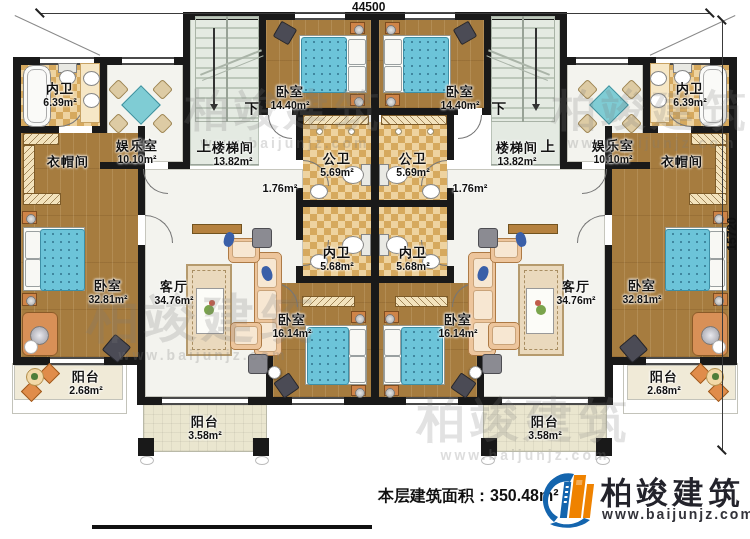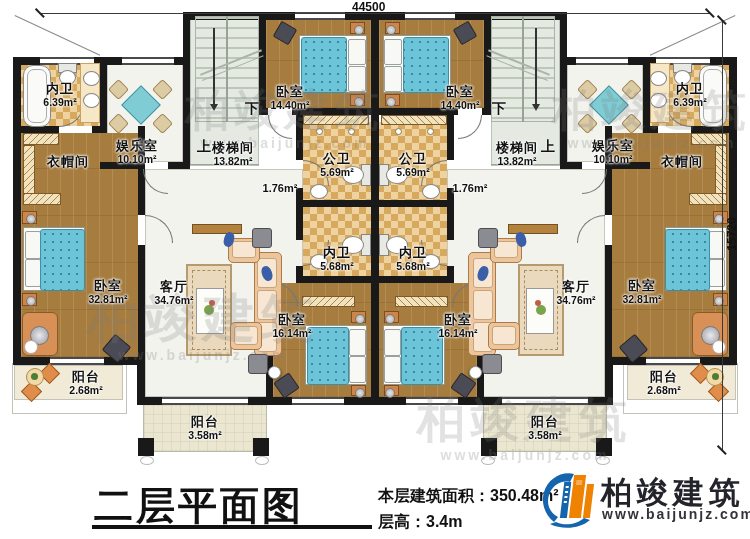--- a/index.html
+++ b/index.html
@@ -580,27 +580,23 @@
     <div class="rl" style="left:664px;top:370px;">
         <span class="nm">阳台</span>
         <span class="ar">2.68m²</span>
       </div>
     <div class="rl" style="left:545px;top:415px;">
         <span class="nm">阳台</span>
         <span class="ar">3.58m²</span>
       </div>
   </div>
 
-  <div class="tb" style="left:94px;top:479px;font-size:39px;font-weight:bold;letter-spacing:3px;">二层平面图</div>
   <div class="abs" style="left:92px;top:525px;width:280px;height:3.5px;background:#111;"></div>
   <div class="tb" style="left:378px;top:486px;font-size:16px;font-weight:600;">
     <span>本层建筑面积：</span><span>350.48m²</span>
-  </div>
-  <div class="tb" style="left:378px;top:512px;font-size:16px;font-weight:600;">
-    <span>层高：</span><span>3.4m</span>
   </div>
 
   <div class="abs" style="left:540px;top:468px;width:58px;height:62px;">
     <svg width="58" height="62" viewBox="0 0 58 62">
       <path d="M14 54 C4 46 1 34 4 24 C8 11 21 3 34 6 L30 14 C20 12 12 18 9 27 C6 36 10 45 18 49 Z" fill="#1465ae"></path>
       <g transform="skewX(-7)">
         <rect x="26" y="14" width="7" height="36" fill="#1465ae"></rect>
         <rect x="28" y="18" width="3" height="2" fill="#fff"></rect>
           <rect x="28" y="23" width="3" height="2" fill="#fff"></rect>
         <rect x="28" y="28" width="3" height="2" fill="#fff"></rect>

